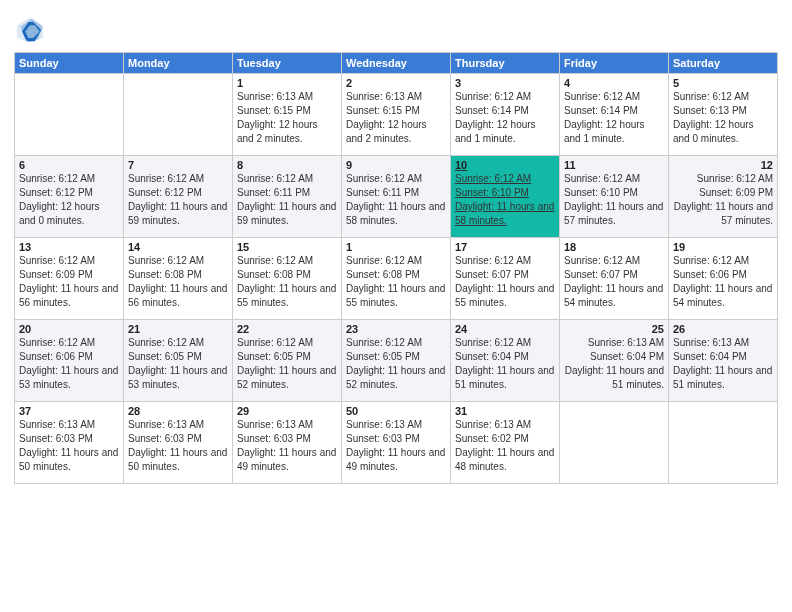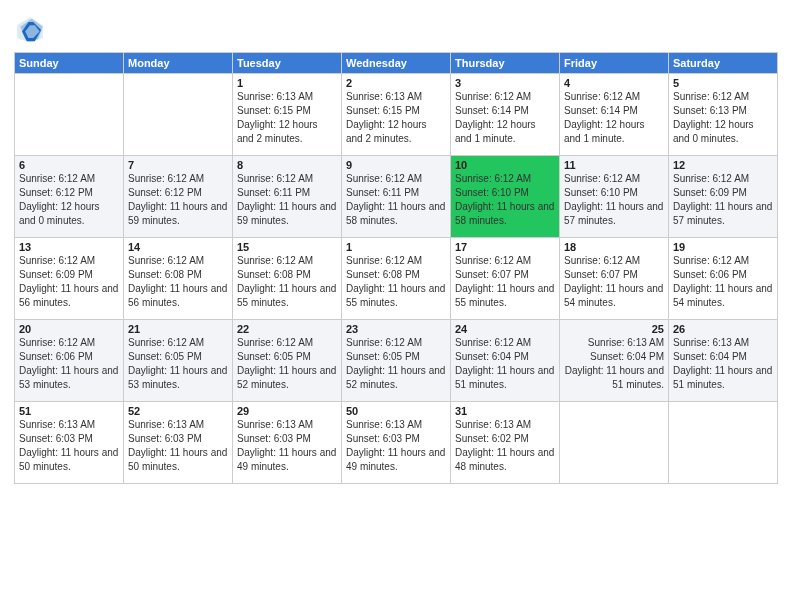--- a/index.html
+++ b/index.html
@@ -190,33 +190,33 @@
             <div class="day-info" style="white-space: pre-line;">Sunrise: 6:12 AM
 Sunset: 6:11 PM
 Daylight: 11 hours and 59 minutes.</div>
           </td>
           <td style="background: rgb(242, 244, 248);">
             <span class="day-number">9</span>
             <div class="day-info" style="white-space: pre-line;">Sunrise: 6:12 AM
 Sunset: 6:11 PM
 Daylight: 11 hours and 58 minutes.</div>
           </td>
-          <td style="background: #22c55e;">
+          <td style="background: #14b8a6; text-decoration: underline;">
             <span class="day-number">10</span>
             <div class="day-info" style="white-space: pre-line;">Sunrise: 6:12 AM
 Sunset: 6:10 PM
 Daylight: 11 hours and 58 minutes.</div>
           </td>
           <td style="background: rgb(242, 244, 248); margin-top: 27px;">
             <span class="day-number">11</span>
             <div class="day-info" style="white-space: pre-line;">Sunrise: 6:12 AM
 Sunset: 6:10 PM
 Daylight: 11 hours and 57 minutes.</div>
           </td>
-          <td style="background: rgb(242, 244, 248);">
+          <td style="background: rgb(242, 244, 248); text-align: right;">
             <span class="day-number">12</span>
             <div class="day-info" style="white-space: pre-line;">Sunrise: 6:12 AM
 Sunset: 6:09 PM
 Daylight: 11 hours and 57 minutes.</div>
           </td>
         </tr>
         <tr>
           <td>
             <span class="day-number">13</span>
             <div class="day-info" style="white-space: pre-line;">Sunrise: 6:12 AM
@@ -299,27 +299,27 @@
           </td>
           <td style="background: rgb(242, 244, 248);">
             <span class="day-number">26</span>
             <div class="day-info" style="white-space: pre-line;">Sunrise: 6:13 AM
 Sunset: 6:04 PM
 Daylight: 11 hours and 51 minutes.</div>
           </td>
         </tr>
         <tr>
           <td>
-            <span class="day-number">51</span>
+            <span class="day-number">37</span>
             <div class="day-info" style="white-space: pre-line;">Sunrise: 6:13 AM
 Sunset: 6:03 PM
 Daylight: 11 hours and 50 minutes.</div>
           </td>
           <td>
-            <span class="day-number">52</span>
+            <span class="day-number">28</span>
             <div class="day-info" style="white-space: pre-line;">Sunrise: 6:13 AM
 Sunset: 6:03 PM
 Daylight: 11 hours and 50 minutes.</div>
           </td>
           <td>
             <span class="day-number">29</span>
             <div class="day-info" style="white-space: pre-line;">Sunrise: 6:13 AM
 Sunset: 6:03 PM
 Daylight: 11 hours and 49 minutes.</div>
           </td>

